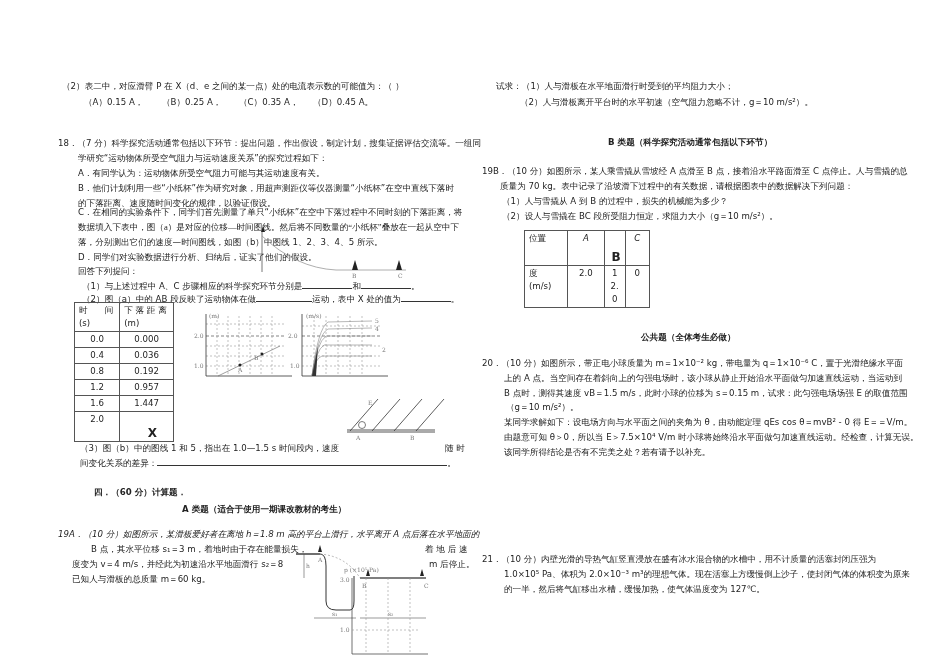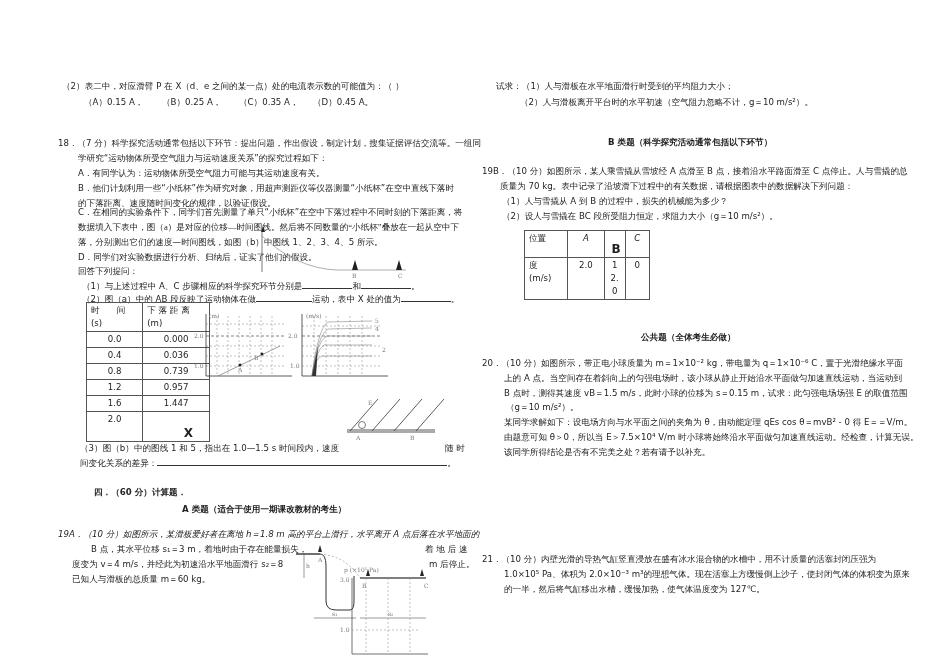--- a/index.html
+++ b/index.html
@@ -49,21 +49,21 @@
   <text x="142" y="50">C</text>
 </svg>
 
 <div class="abs line" style="left:82px; top:279px;">
   <span>（1）与上述过程中 A、C 步骤相应的科学探究环节分别是</span><span class="blank" style="width:50px;"></span><span>和</span><span class="blank" style="width:50px;"></span><span>。</span>
 </div>
 <div class="abs line" style="left:82px; top:292px;">
   <span>（2）图（a）中的 AB 段反映了运动物体在做</span><span class="blank" style="width:56px;"></span><span>运动，表中 X 处的值为</span><span class="blank" style="width:50px;"></span><span>。</span>
 </div>
 
-<table class="tbl" style="left:86px; top:302px; width:124px;">
+<table class="tbl" style="left:74px; top:302px; width:100px;">
   <tbody>
       <tr>
     <td>
           <div>时　　间</div>
           <div>(s)</div>
         </td>
     <td>
           <div>下 落 距 离</div>
           <div>(m)</div>
         </td>
@@ -71,21 +71,21 @@
   <tr>
         <td class="c">0.0</td>
         <td class="c">0.000</td>
       </tr>
   <tr>
         <td class="c">0.4</td>
         <td class="c">0.036</td>
       </tr>
   <tr>
         <td class="c">0.8</td>
-        <td class="c">0.739</td>
+        <td class="c">0.192</td>
       </tr>
   <tr>
         <td class="c">1.2</td>
         <td class="c">0.957</td>
       </tr>
   <tr>
         <td class="c">1.6</td>
         <td class="c">1.447</td>
       </tr>
   <tr style="height:30px;">
@@ -213,21 +213,21 @@
 
 <div class="abs line" style="left:608px; top:135px;"><b>B 类题（科学探究活动通常包括以下环节）</b></div>
 
 <div class="abs line" style="left:482px; top:164px;">19B．（10 分）如图所示，某人乘雪撬从雪坡经 A 点滑至 B 点，接着沿水平路面滑至 C 点停止。人与雪撬的总</div>
 <div class="abs line" style="left:500px; top:179px;">质量为 70 kg。表中记录了沿坡滑下过程中的有关数据，请根据图表中的数据解决下列问题：</div>
 <div class="abs line" style="left:502px; top:194px;">（1）人与雪撬从 A 到 B 的过程中，损失的机械能为多少？</div>
 <div class="abs line" style="left:502px; top:209px;">（2）设人与雪撬在 BC 段所受阻力恒定，求阻力大小（g＝10 m/s²）。</div>
 
 <table class="tbl" style="left:524px; top:230px; width:126px;">
   <tbody>
-      <tr style="height:27px;">
+      <tr style="height:35px;">
     <td style="width:34px;">位置</td>
     <td class="c" style="font-style:italic;">A</td>
     <td class="c" style="font-weight:bold; font-size:12px; vertical-align:bottom; text-align:right;">B</td>
     <td class="c" style="font-style:italic;">C</td>
   </tr>
   <tr>
     <td>
           <div>度</div>
           <div>(m/s)</div>
         </td>

